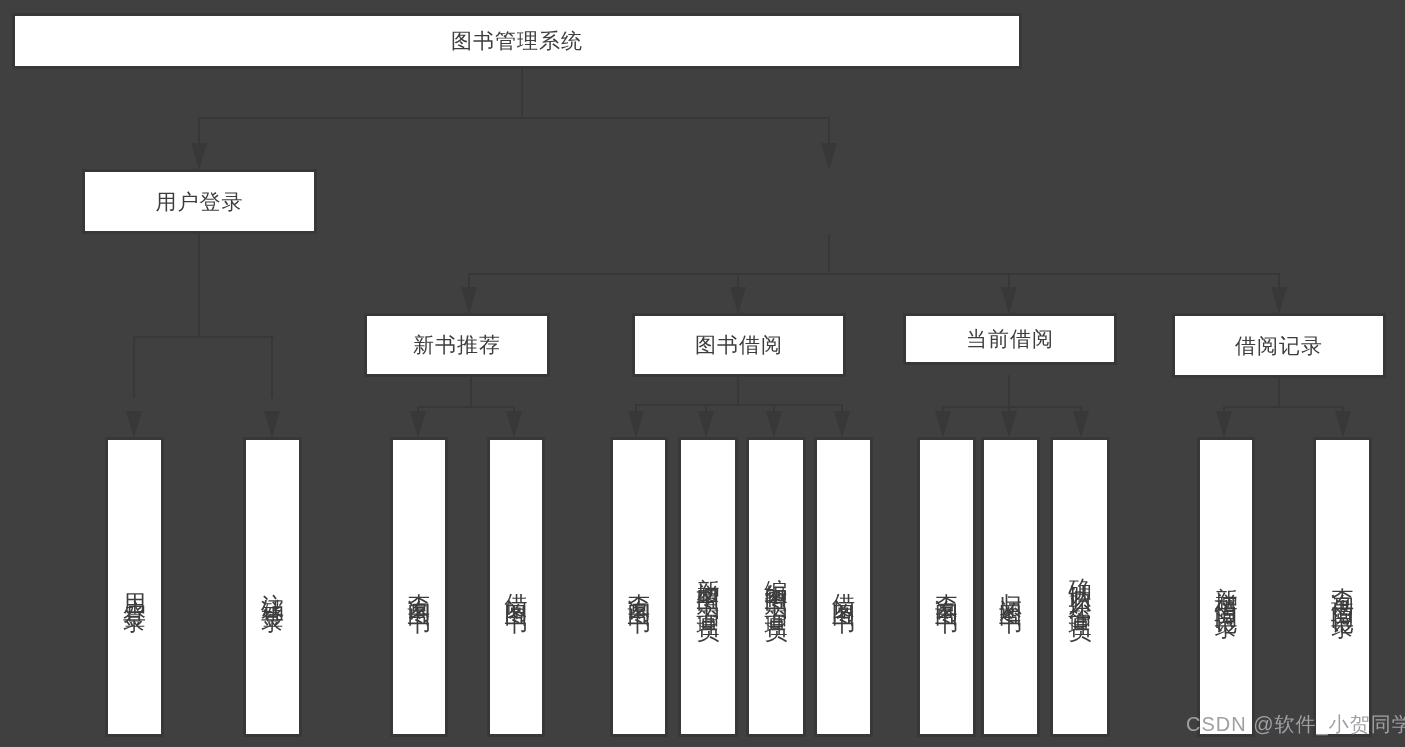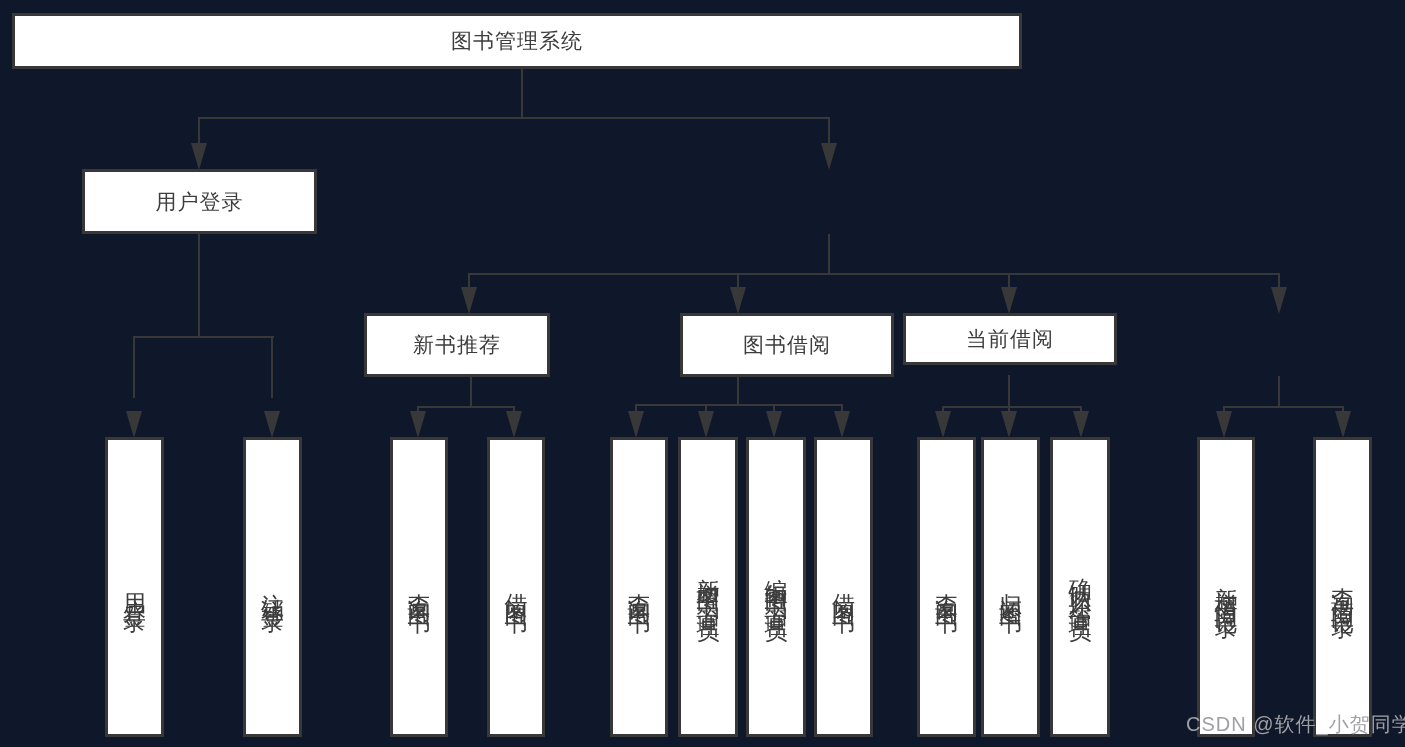--- a/index.html
+++ b/index.html
@@ -1,17 +1,17 @@
 <!DOCTYPE html>
 <html><head>
 <meta charset="utf-8">
 <style>
   html,body{margin:0;padding:0;background:#ffffff;}
   .canvas{
-    position:relative;width:1405px;height:747px;background:#0f172a;
+    position:relative;width:1405px;height:747px;background:#404040;
     font-family:"Liberation Sans","DejaVu Sans",sans-serif;overflow:hidden;
   }
   .box{
     position:absolute;box-sizing:border-box;border:3px solid #383838;background:#ffffff;
     display:flex;align-items:center;justify-content:center;
     color:#3d3d3d;font-size:21px;letter-spacing:1px;
   }
   .leaf{
     position:absolute;box-sizing:border-box;border:3px solid #383838;background:#ffffff;
     display:flex;align-items:center;justify-content:center;
@@ -25,21 +25,21 @@
   .hl{position:absolute;height:2px;background:#383838;}
   .head{position:absolute;width:0;height:0;
     border-left:8px solid transparent;border-right:8px solid transparent;
     border-top:27px solid #383838;}
 
   
   .b-root{left:12px;top:13px;width:1010px;height:56px;}
   .b-ul{left:82px;top:169px;width:235px;height:65px;}
   .b-bm{left:712px;top:169px;width:234px;height:65px;}
   .b-nr{left:364px;top:313px;width:186px;height:64px;}
-  .b-bb{left:632px;top:313px;width:214px;height:64px;margin-left:48px;}
+  .b-bb{left:632px;top:313px;width:214px;height:64px;}
   .b-cb{left:903px;top:313px;width:214px;height:52px;}
   .b-br{left:1172px;top:313px;width:214px;height:65px;}
 
   
   .l-ul1{left:105px;width:59px;}
   .l-ul2{left:243px;width:59px;}
   .l-nr1{left:390px;width:58px;}
   .l-nr2{left:487px;width:58px;}
   .l-bb1{left:610px;width:58px;}
   .l-bb2{left:678px;width:60px;}
@@ -121,20 +121,21 @@
 
 <div class="canvas">
 
   <div class="box b-root">图书管理系统</div>
 
   <div class="box b-ul">用户登录</div>
 
   <div class="box b-nr">新书推荐</div>
   <div class="box b-bb">图书借阅</div>
   <div class="box b-cb">当前借阅</div>
+  <div class="box b-br">借阅记录</div>
 
   <div class="leaf l-ul1">
     <span>用户登录</span>
   </div>
   <div class="leaf l-ul2">
     <span>注销登录</span>
   </div>
 
   <div class="leaf l-nr1">
     <span>查询图书</span>

